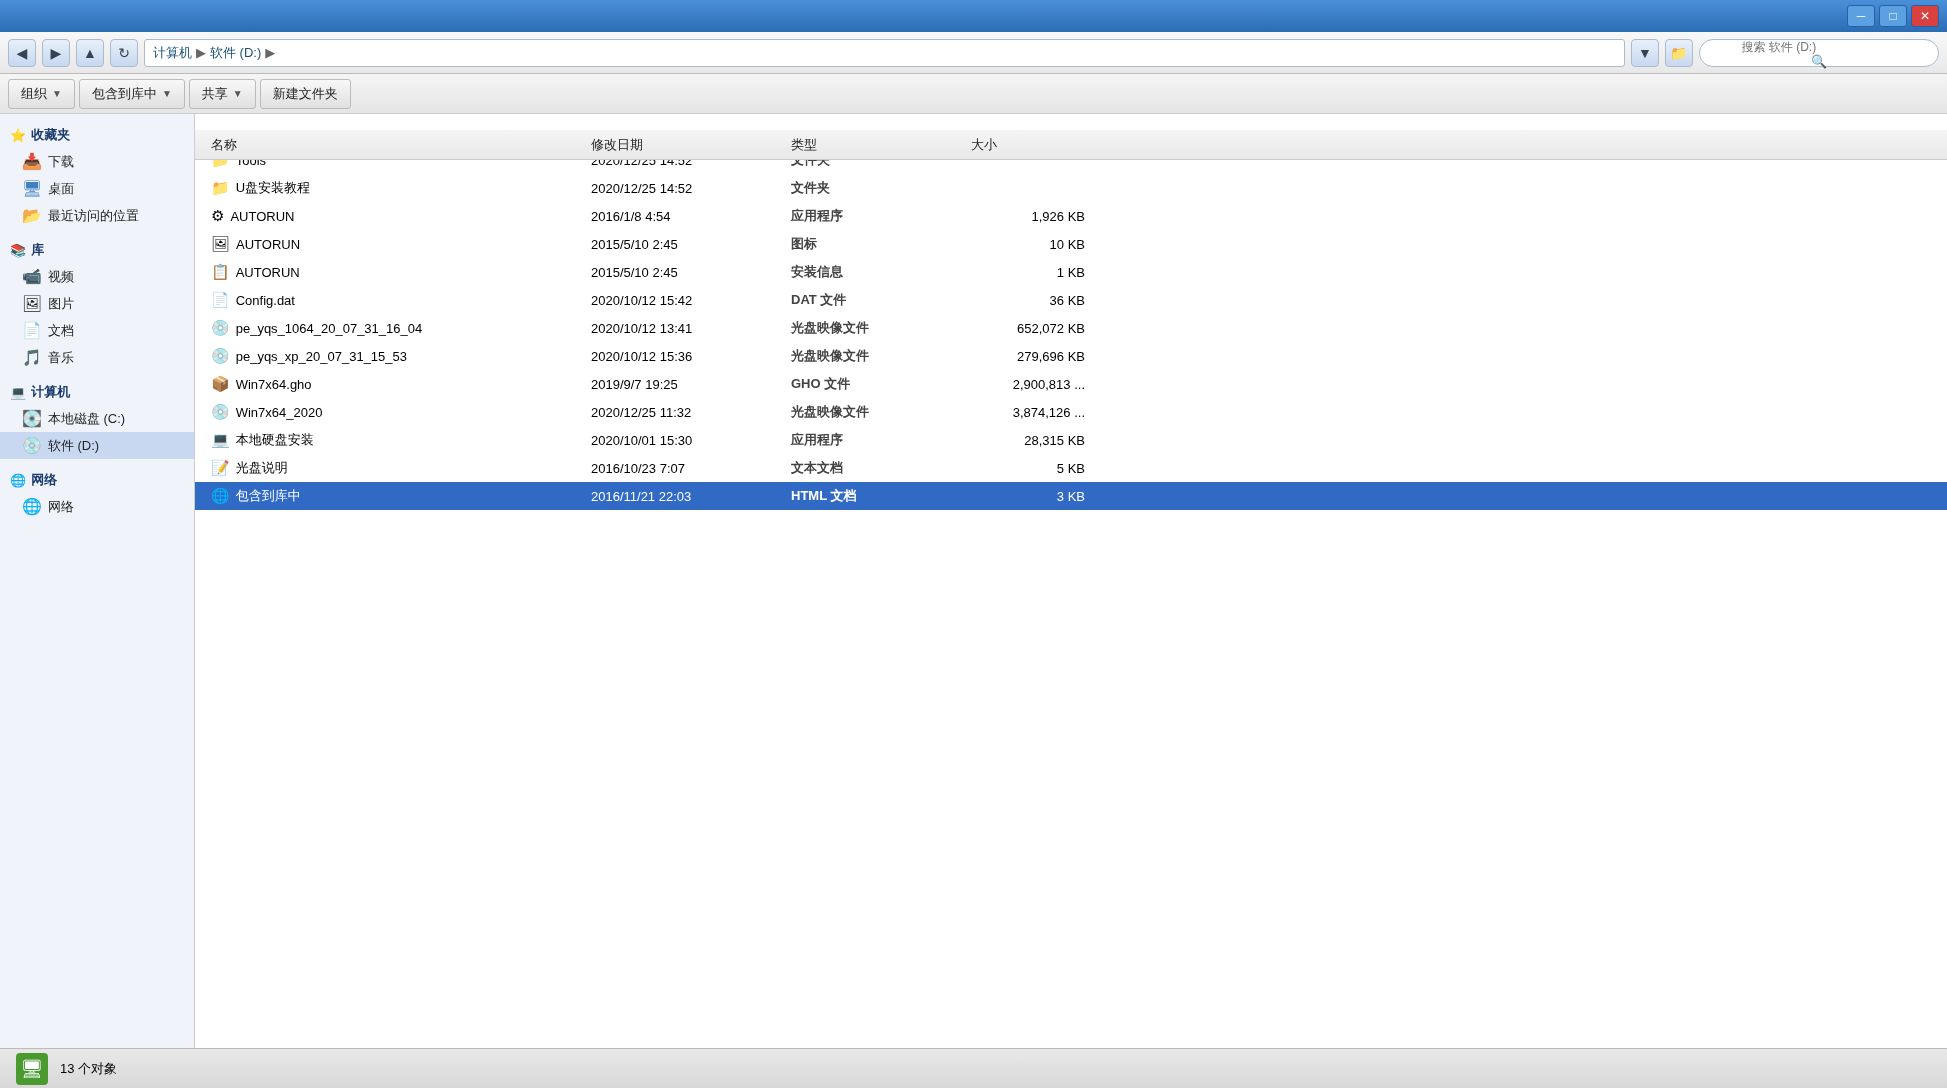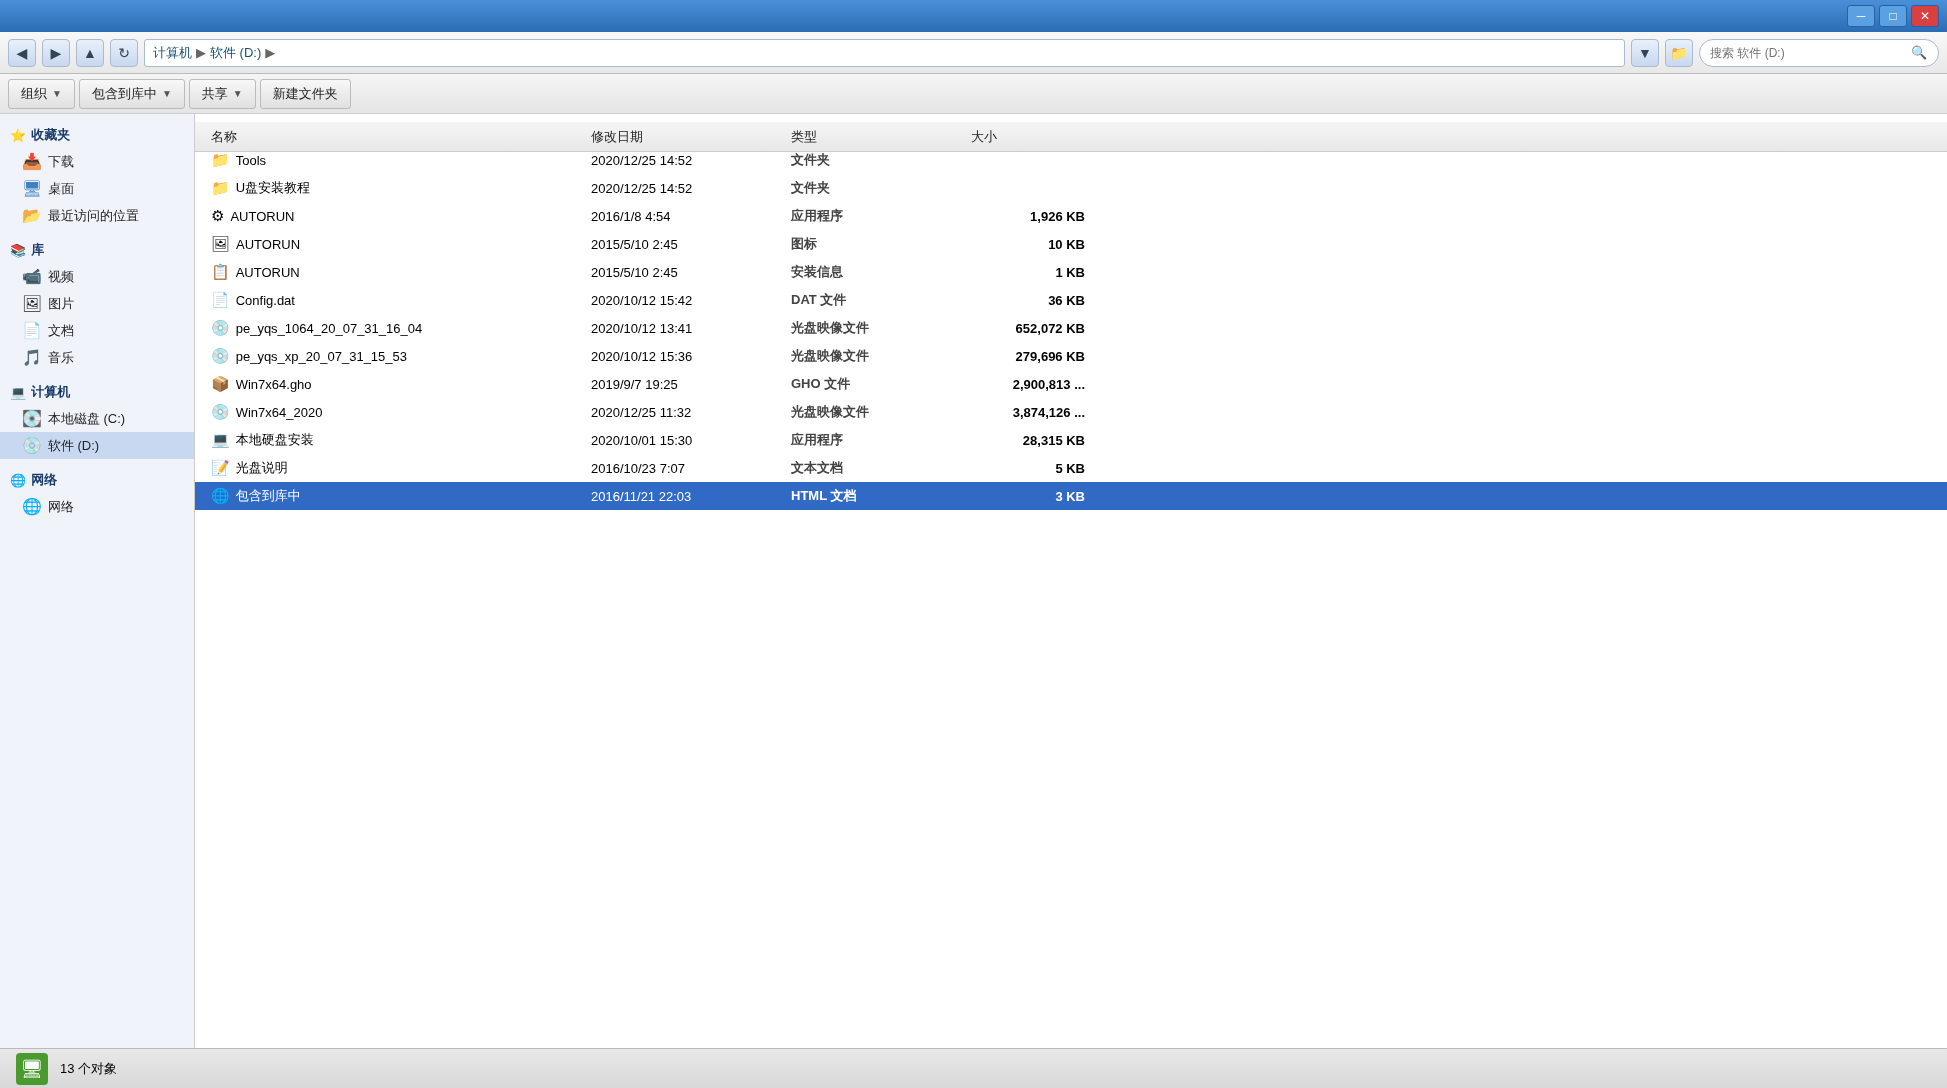--- a/index.html
+++ b/index.html
@@ -79,20 +79,21 @@
     .breadcrumb-sep { color: #666; }
     .search-box {
       width: 240px;
       height: 28px;
       border: 1px solid #aabbd0;
       border-radius: 14px;
       display: flex;
       align-items: center;
       padding: 0 10px;
       background: #fff;
+      flex-direction: column;
     }
     .search-box input {
       border: none;
       outline: none;
       flex: 1;
       font-size: 12px;
       color: #666;
       background: transparent;
     }
 
@@ -174,21 +175,21 @@
     
     .column-header {
       display: grid;
       grid-template-columns: 380px 200px 180px 130px;
       background: linear-gradient(to bottom, #f5f5f5, #e8e8e8);
       border-bottom: 1px solid #ccc;
       height: 30px;
       align-items: center;
       padding: 0 8px;
       position: sticky;
-      top: 8px;
+      top: 16px;
       z-index: 10;
     }
     .col-header-cell {
       font-size: 13px;
       color: #222;
       font-weight: normal;
       padding: 0 8px;
       cursor: pointer;
       user-select: none;
     }
@@ -210,21 +211,21 @@
       padding: 0 8px;
       white-space: nowrap;
       overflow: hidden;
       text-overflow: ellipsis;
       display: flex;
       align-items: center;
       gap: 6px;
     }
     .file-icon { font-size: 15px; flex-shrink: 0; }
     .file-type { color: #444; font-weight: bold; }
-    .file-size { text-align: right; justify-content: flex-end; font-weight: bold; }
+    .file-size { text-align: right; justify-content: flex-end; }
 
     
     .status-bar {
       background: linear-gradient(to bottom, #e8e8e8, #d8d8d8);
       border-top: 1px solid #bbb;
       height: 40px;
       display: flex;
       align-items: center;
       padding: 0 16px;
       gap: 12px;

